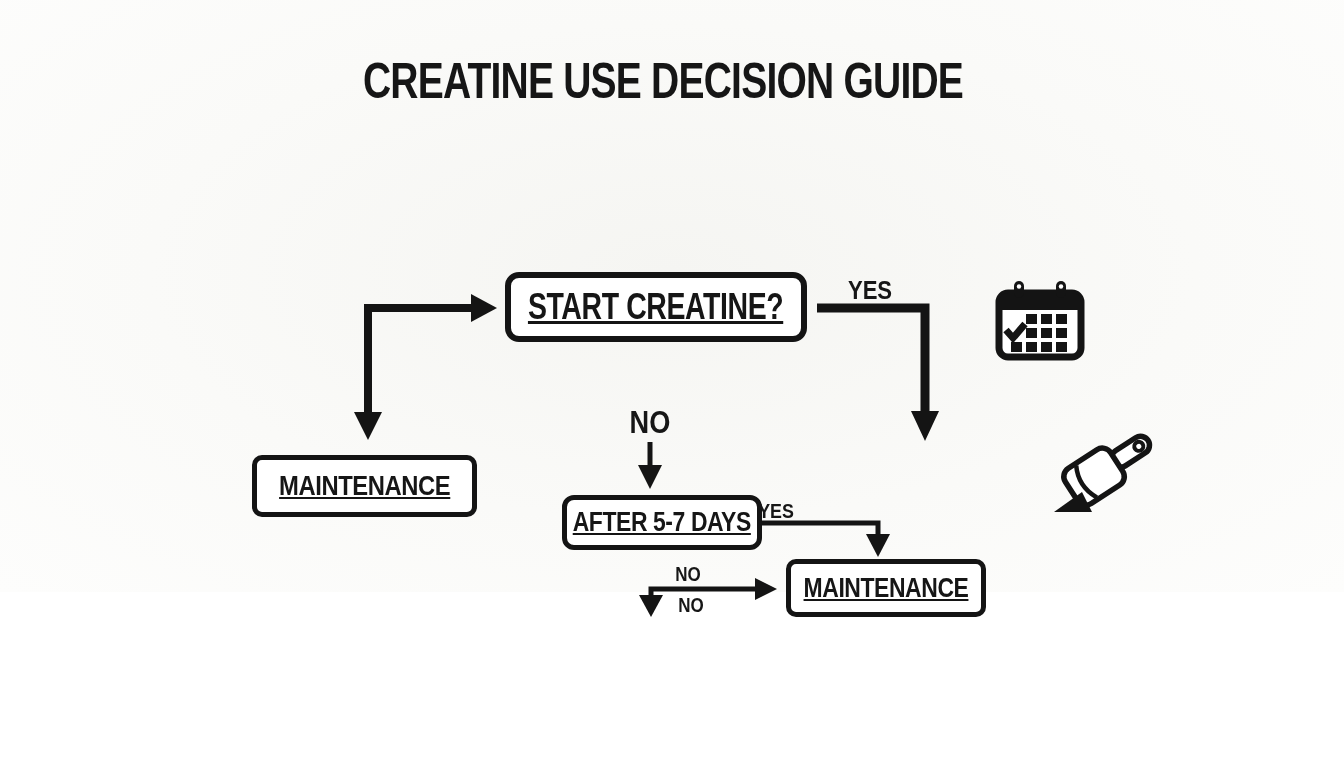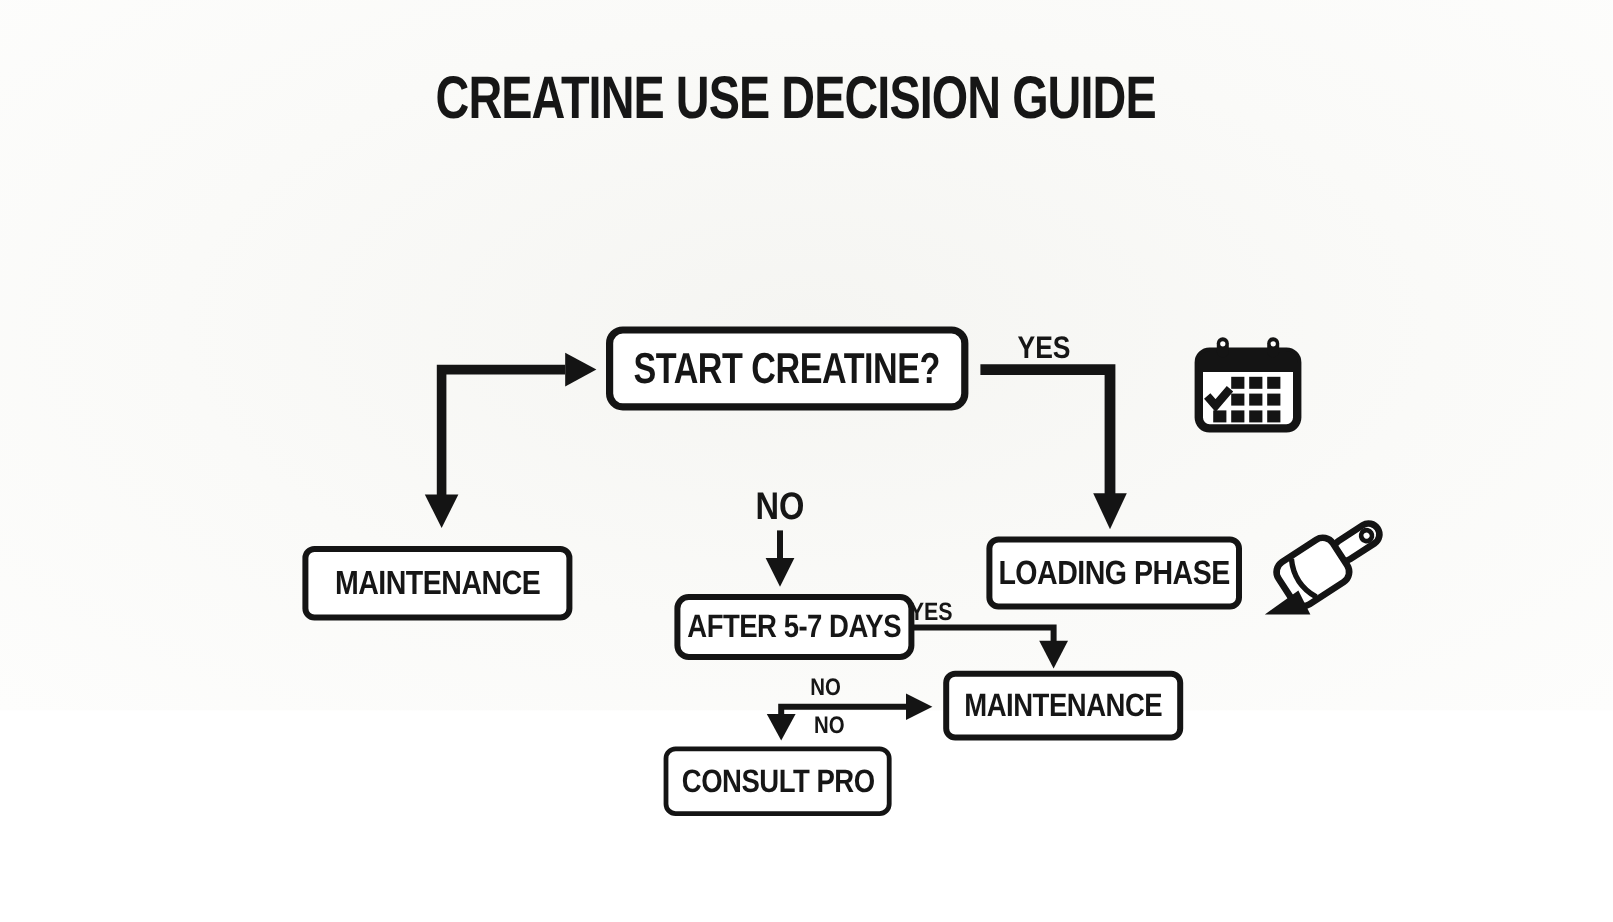--- a/index.html
+++ b/index.html
@@ -31,20 +31,21 @@
   }
   .node {
     position: absolute;
     background: #ffffff;
     border: 5px solid #141414;
     border-radius: 12px;
     display: flex;
     align-items: center;
     justify-content: center;
     box-sizing: border-box;
+    text-decoration: underline;
   }
   .node > span {
     display: inline-block;
     font-weight: bold;
     white-space: nowrap;
     letter-spacing: -0.5px;
     transform: scaleX(0.85);
     color: #161616;
   }
   .edge-label {
@@ -97,35 +98,29 @@
   </svg>
 
   <div class="node" style="left:505px; top:272px; width:302px; height:70px; border-width:6px; border-radius:14px;">
     <span style="font-size:36px; transform:scaleX(0.79);">START CREATINE?</span>
   </div>
 
   <div class="node" style="left:252px; top:455px; width:225px; height:62px; border-radius:10px;">
     <span style="font-size:28px;">MAINTENANCE</span>
   </div>
 
-  <div class="node" style="left:822px; top:447px; width:213px; height:61px; border-radius:10px;">
-    <span style="font-size:28px;">LOADING PHASE</span>
-  </div>
 
   <div class="node" style="left:562px; top:495px; width:200px; height:55px; border-radius:12px;text-align:center;">
     <span style="font-size:27px;">AFTER 5-7 DAYS</span>
   </div>
 
   <div class="node" style="left:786px; top:559px; width:200px; height:58px; border-radius:10px;">
     <span style="font-size:27px;">MAINTENANCE</span>
   </div>
 
-  <div class="node" style="left:553px; top:622px; width:190px; height:58px; border-width:4px; border-radius:10px;">
-    <span style="font-size:27px;">CONSULT PRO</span>
-  </div>
 
   <span class="edge-label" style="left:870px; top:290px; font-size:26px;">YES</span>
   <span class="edge-label" style="left:650px; top:422px; font-size:32px;">NO</span>
   <span class="edge-label" style="left:776px; top:511px; font-size:21px;">YES</span>
   <span class="edge-label" style="left:688px; top:574px; font-size:20px;">NO</span>
   <span class="edge-label" style="left:691px; top:605px; font-size:20px;">NO</span>
 
   <svg class="icon" style="left:994px; top:280px;" width="92" height="82" viewBox="0 0 92 82">
     <rect x="5" y="13" width="82" height="64" rx="9" fill="#ffffff" stroke="#141414" stroke-width="7"></rect>
     <path d="M5 22 Q5 13 14 13 H78 Q87 13 87 22 V30 H5 Z" fill="#141414"></path>

